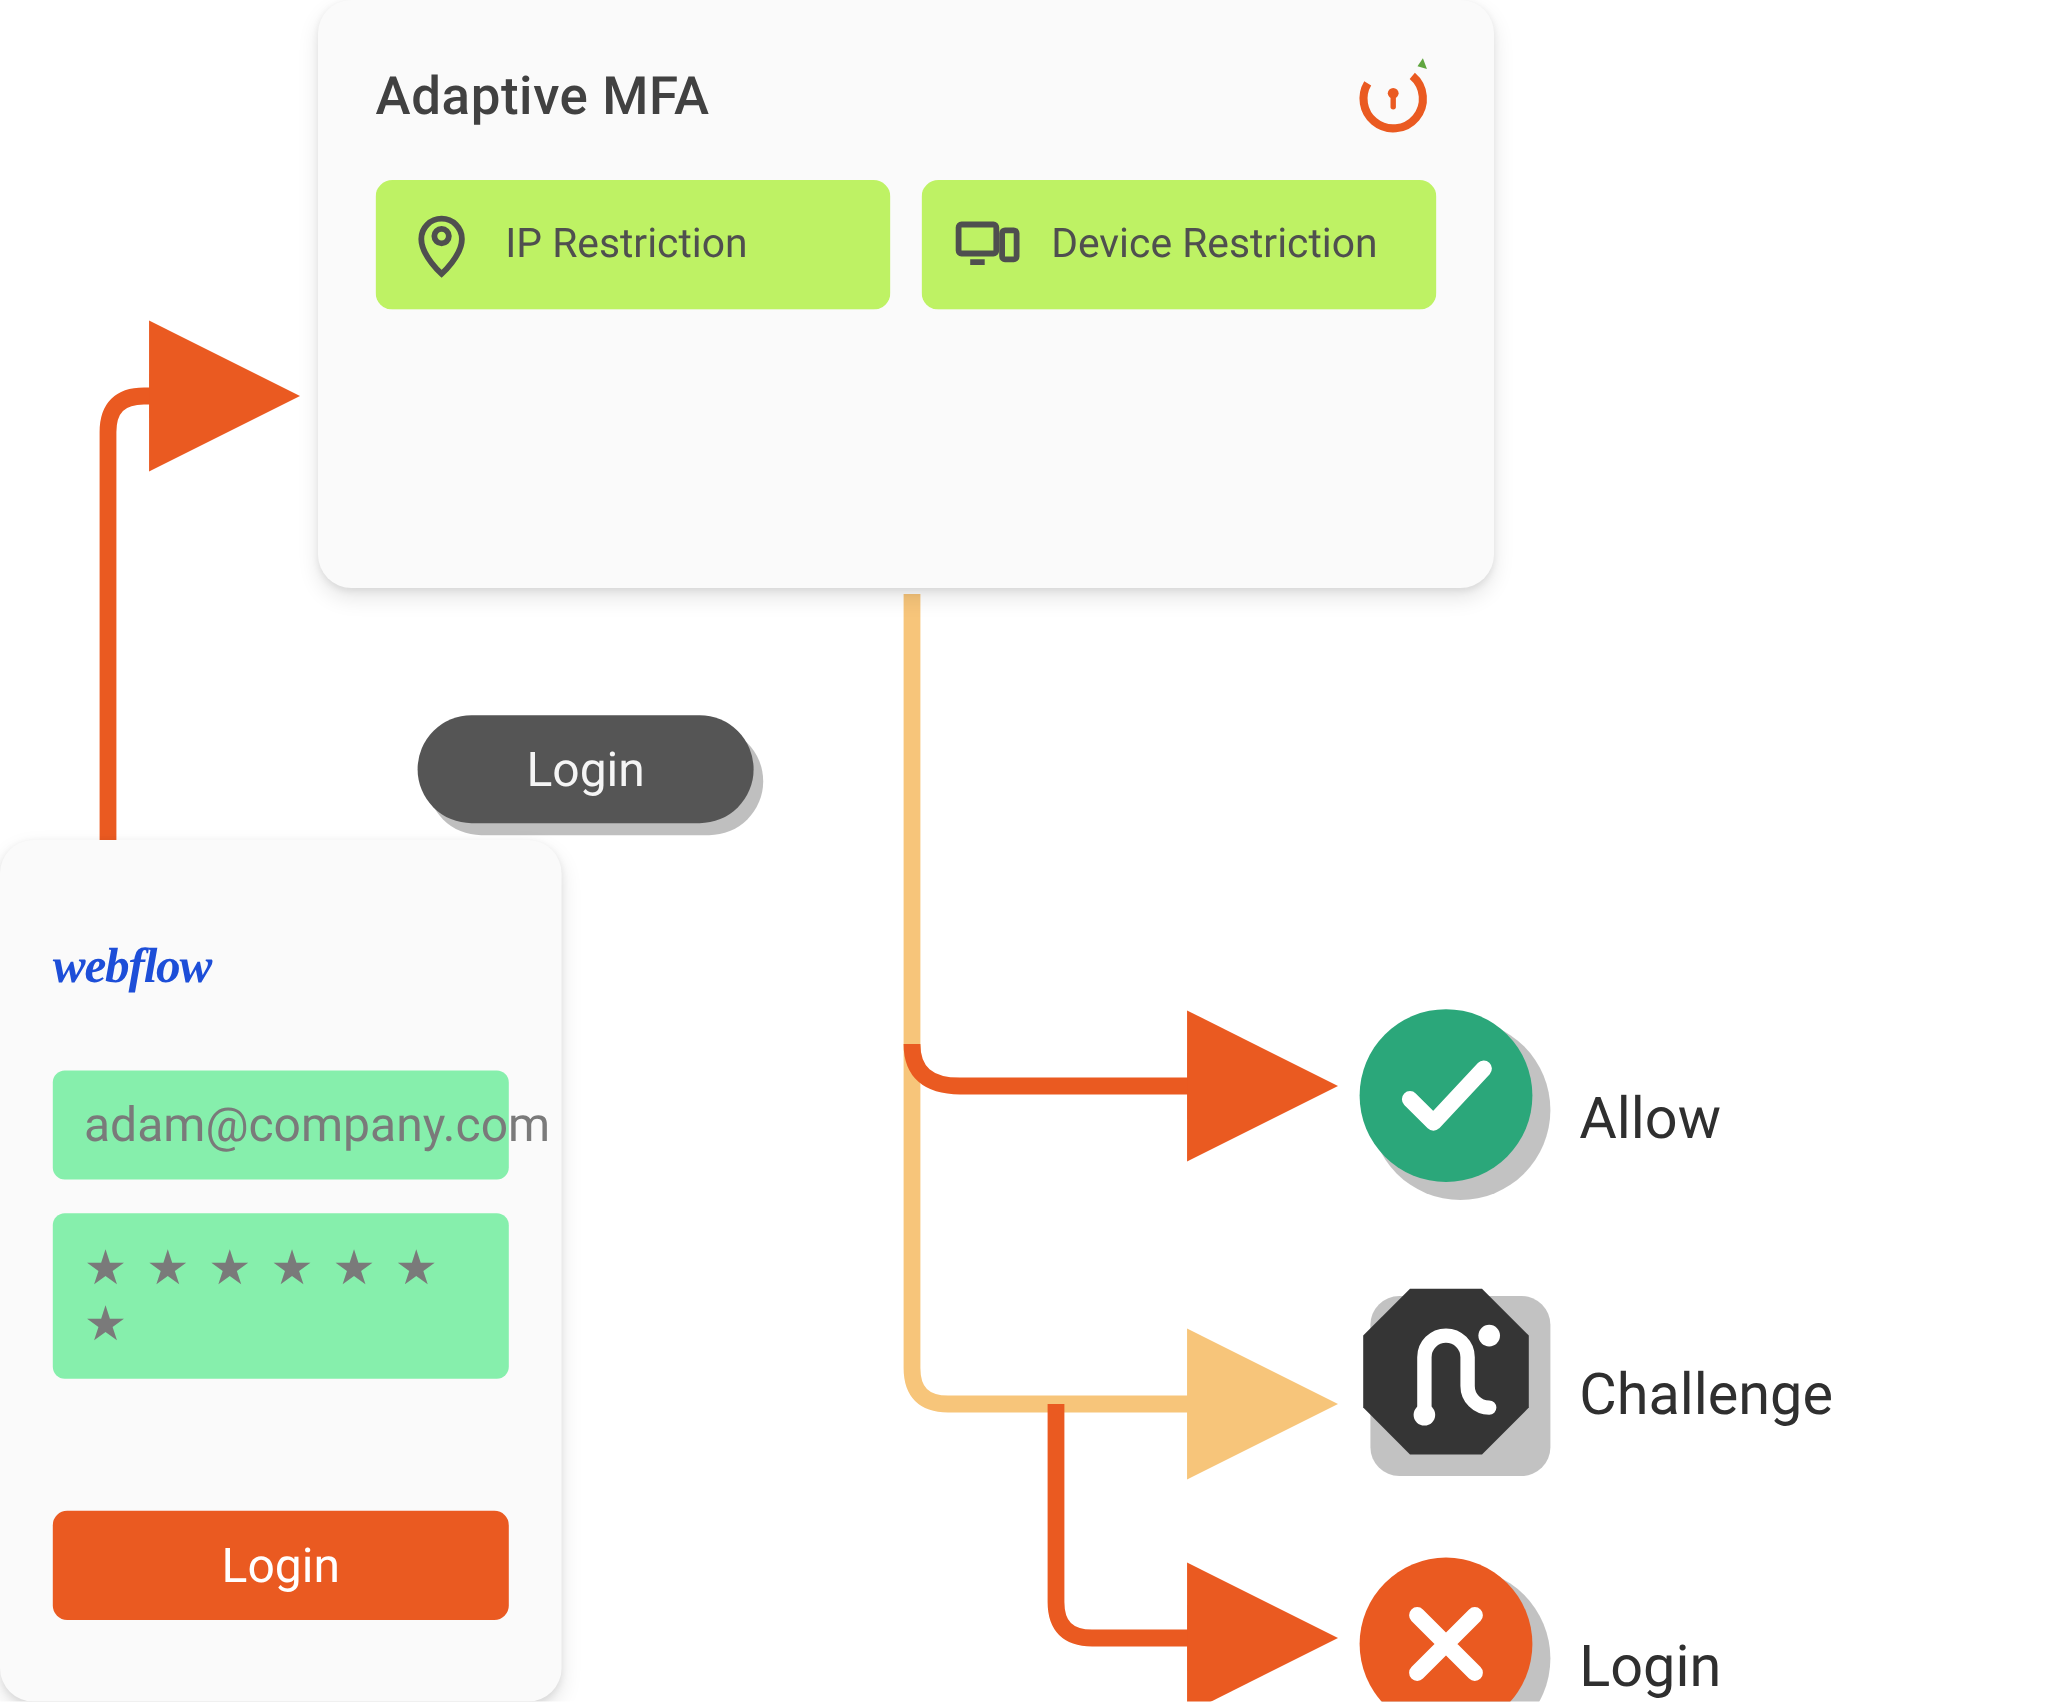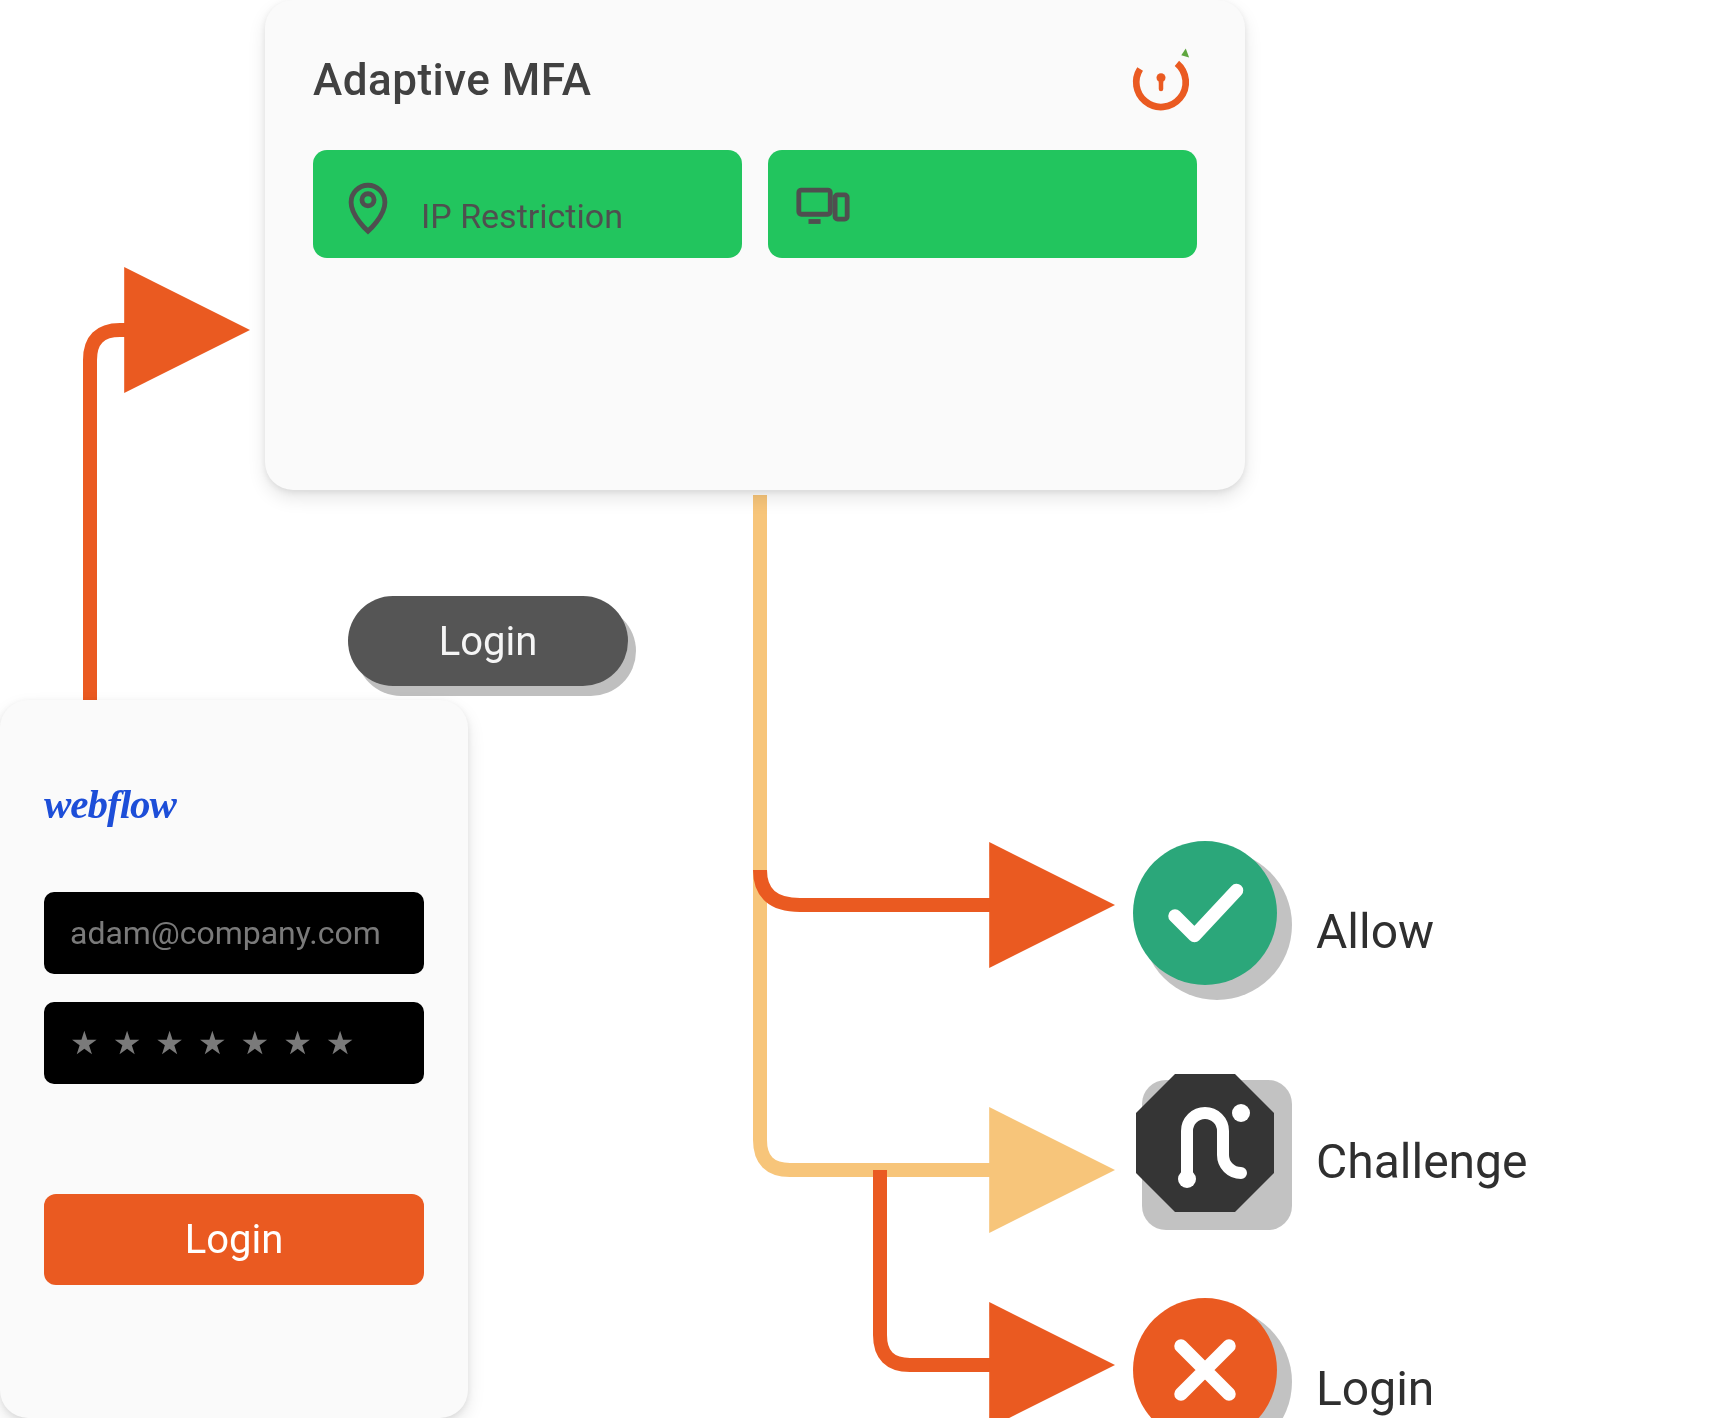--- a/index.html
+++ b/index.html
@@ -20,22 +20,22 @@
     background: #fafafa;
     border-radius: 28px;
     box-shadow: 0 8px 18px rgba(0,0,0,0.10), 0 2px 6px rgba(0,0,0,0.08);
     padding: 44px 48px 40px 48px;
   }
   .mfa-header { display: flex; justify-content: space-between; align-items: center; margin-bottom: 34px; }
   .mfa-title { font-size: 44px; font-weight: 500; color: #414141; letter-spacing: 0.5px; }
   .brand-icon { width: 72px; height: 72px; }
   .mfa-grid { display: grid; grid-template-columns: 1fr 1fr; gap: 22px 26px; }
   .factor {
-    display: flex; align-items: flex-end; gap: 24px;
-    background: #22c55e;
+    display: flex; align-items: center; gap: 24px;
+    background: #bef264;
     border-radius: 14px;
     border: 2px solid transparent;
     padding: 20px 24px;
     min-height: 108px;
   }
   .factor.selected { border-color: #ea5a21; }
   .factor .ficon { width: 58px; height: 58px; flex: 0 0 58px; color: #4f4f4f; }
   .factor .flabel { font-size: 34px; color: #4f4f4f; font-weight: 400; line-height: 1.15; }
 
   
@@ -66,24 +66,24 @@
   .webflow-logo {
     font-family: Liberation Serif, serif;
     font-style: italic;
     font-weight: 900;
     font-size: 41px;
     color: #1d4ed8;
     letter-spacing: -1px;
     margin: 32px 0 64px 0;
   }
   .field {
-    background: #000000;
+    background: #86efac;
     border-radius: 10px;
     padding: 22px 26px;
-    font-size: 32px;
+    font-size: 40px;
     color: #7a7a7a;
     margin-bottom: 28px;
     letter-spacing: 3px;
   }
   .login-btn {
     margin-top: 110px;
     background: #ea5a21;
     color: #fff;
     font-size: 40px;
     border-radius: 12px;
@@ -156,20 +156,21 @@
           <circle cx="12" cy="9" r="2.5"></circle>
         </svg>
         <div class="flabel">IP Restriction</div>
       </div>
       <div class="factor">
         <svg class="ficon" viewBox="0 0 24 24" fill="none" stroke="currentColor" stroke-width="2">
           <rect x="2" y="5" width="13" height="10" rx="1"></rect>
           <path d="M6 18h5"></path>
           <rect x="17" y="7" width="5" height="10" rx="1"></rect>
         </svg>
+        <div class="flabel">Device Restriction</div>
       </div>
     </div>
   </div>
 
   <div class="login-pill">Login</div>
 
   <div class="login-card">
     <div class="webflow-logo">webflow</div>
     <div class="field" style="letter-spacing:0;">adam@company.com</div>
     <div class="field">★ ★ ★ ★ ★ ★ ★</div>

